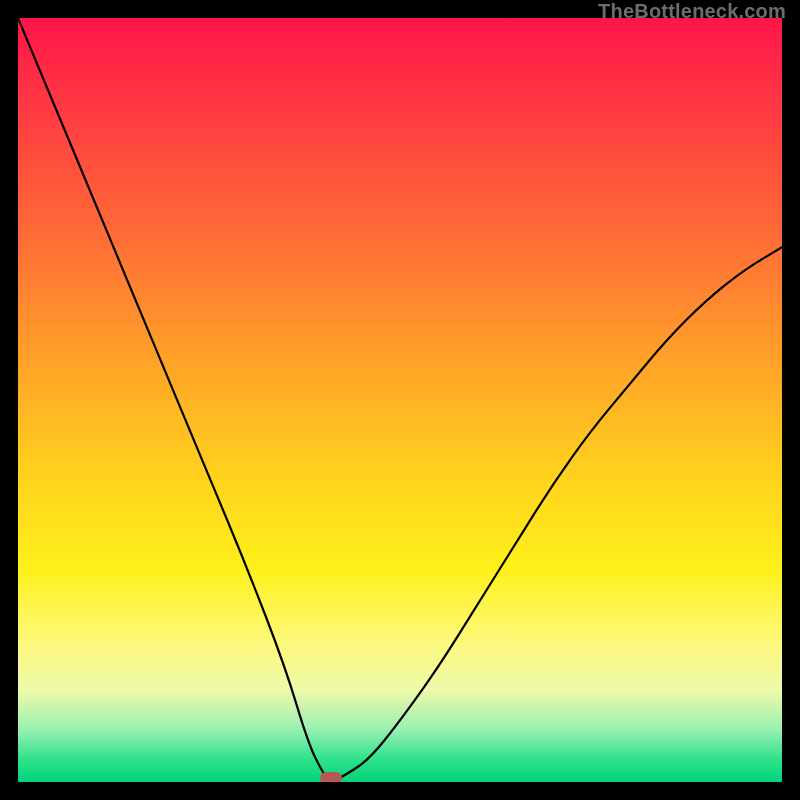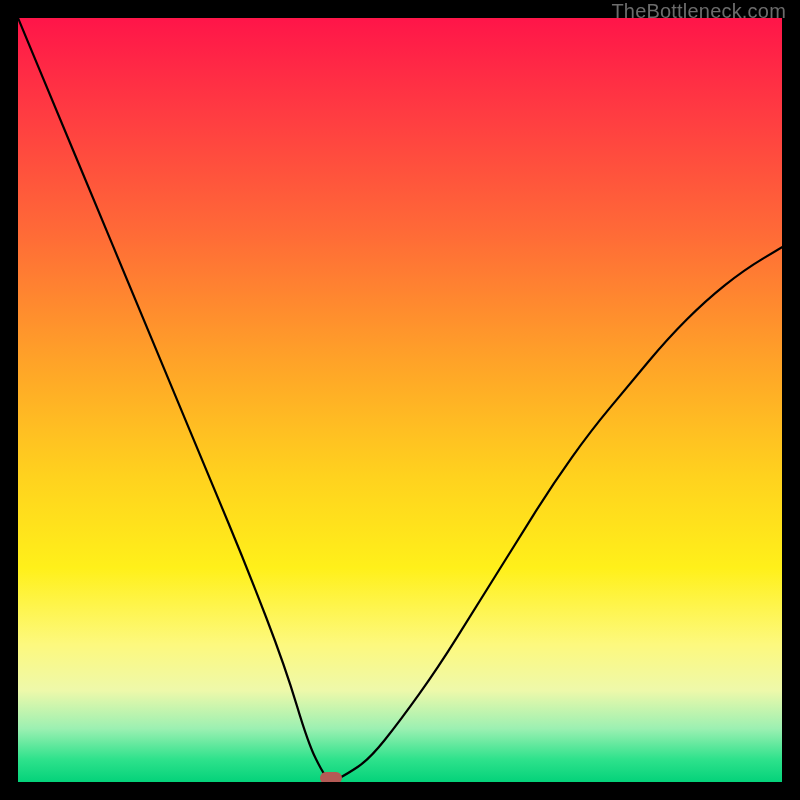--- a/index.html
+++ b/index.html
@@ -63,21 +63,21 @@
     width: 100%;
     height: 100%;
     overflow: visible;
   }
   .watermark {
     position: absolute;
     top: 0px;
     right: 14px;
     color: #6c6c6c;
     font-size: 20px;
-    font-weight: 400;
+    font-weight: 700;
     letter-spacing: 0.2px;
     user-select: none;
   }
 </style>
 </head>
 <body>
 
 <div class="frame">
 
   <div class="plot-area">

